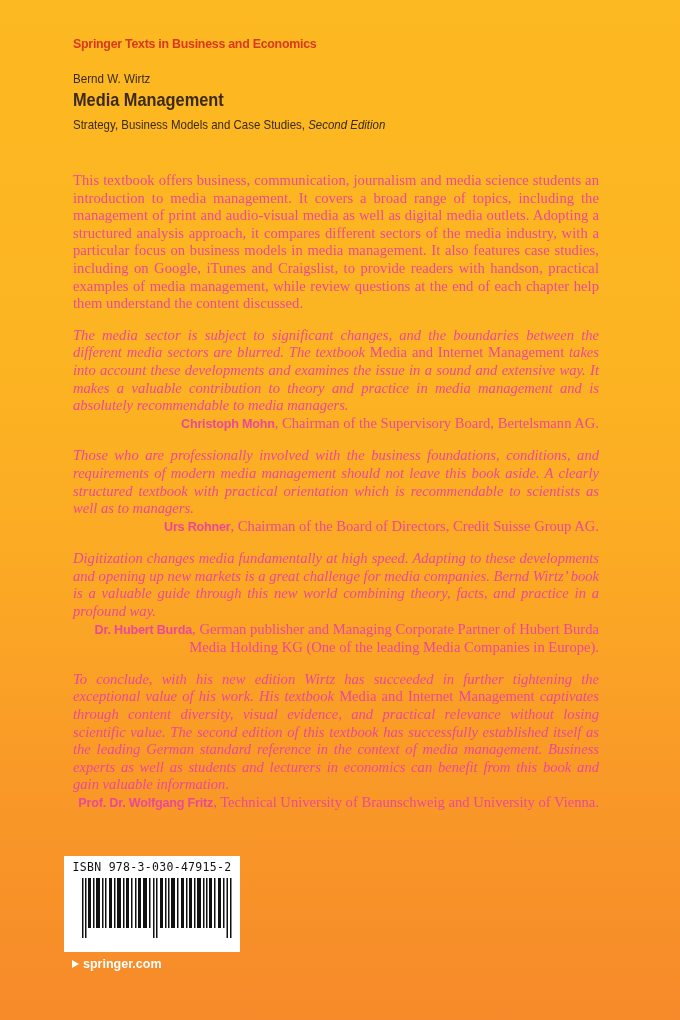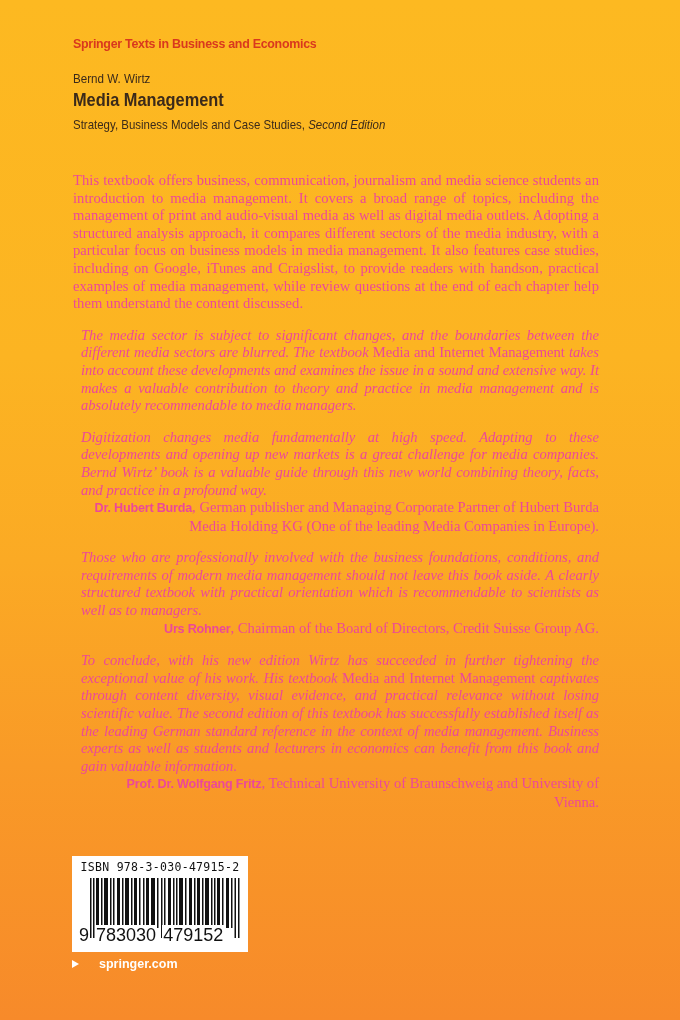--- a/index.html
+++ b/index.html
@@ -78,41 +78,41 @@
       font-size: 14.6px;
       line-height: 17.6px;
       color: #ec4899;
     }
     .para {
       margin: 0 0 6px 0;
       text-align: justify;
       letter-spacing: 0.05px;
     }
     .quote {
-      margin: 14px 0 0 8px;
+      margin: 14px 0 0 0;
     }
     .quote-text {
       font-style: italic;
       text-align: justify;
       margin: 0;
     }
     .quote-text .upright { font-style: normal; }
     .quote-attr {
       text-align: right;
       margin: 0;
     }
     .quote-attr .name {
       font-family: "Liberation Sans", sans-serif;
       font-weight: bold;
       font-size: 12.6px;
       letter-spacing: -0.2px;
     }
     .barcode-box {
       position: absolute;
-      left: 72px;
+      left: 64px;
       top: 856px;
       width: 176px;
       height: 96px;
       background: #ffffff;
     }
     .isbn-text {
       position: absolute;
       top: 4px;
       left: 0;
       width: 100%;
@@ -147,21 +147,21 @@
     .springer-link {
       position: absolute;
       left: 72px;
       top: 957px;
       font-family: "Liberation Sans", sans-serif;
       font-weight: bold;
       font-size: 12.5px;
       color: #ffffff;
       display: flex;
       align-items: center;
-      gap: 20px;
+      gap: 4px;
       text-decoration: none;
     }
     .arrow-icon {
       width: 0;
       height: 0;
       border-top: 4.5px solid transparent;
       border-bottom: 4.5px solid transparent;
       border-left: 7px solid #ffffff;
       display: inline-block;
     }
@@ -176,30 +176,31 @@
   <div class="subtitle">
     <span>Strategy, Business Models and Case Studies,</span>
     <span class="edition">Second Edition</span>
   </div>
 
   <div class="body">
     <p class="para">This textbook offers business, communication, journalism and media science students an introduction to media management. It covers a broad range of topics, including the management of print and audio-visual media as well as digital media outlets. Adopting a structured analysis approach, it compares different sectors of the media industry, with a particular focus on business models in media management. It also features case studies, including on Google, iTunes and Craigslist, to provide readers with handson, practical examples of media management, while review questions at the end of each chapter help them understand the content discussed.</p>
 
     <div class="quote">
       <p class="quote-text"><span>The media sector is subject to significant changes, and the boundaries between the different media sectors are blurred. The textbook </span><span class="upright">Media and Internet Management</span><span> takes into account these developments and examines the issue in a sound and extensive way. It makes a valuable contribution to theory and practice in media management and is absolutely recommendable to media managers.</span></p>
+      <p class="quote-attr"><span class="name">Christoph Mohn</span><span>, Chairman of the Supervisory Board, Bertelsmann AG.</span></p>
+    </div>
+
+    <div class="quote">
+      <p class="quote-text"><span>Those who are professionally involved with the business foundations, conditions, and requirements of modern media management should not leave this book aside. A clearly structured textbook with practical orientation which is recommendable to scientists as well as to managers.</span></p>
+      <p class="quote-attr"><span class="name">Urs Rohner</span><span>, Chairman of the Board of Directors, Credit Suisse Group AG.</span></p>
     </div>
 
     <div class="quote">
       <p class="quote-text"><span>Digitization changes media fundamentally at high speed. Adapting to these developments and opening up new markets is a great challenge for media companies. Bernd Wirtz’ book is a valuable guide through this new world combining theory, facts, and practice in a profound way.</span></p>
       <p class="quote-attr"><span class="name">Dr. Hubert Burda</span><span>, German publisher and Managing Corporate Partner of Hubert Burda Media Holding KG (One of the leading Media Companies in Europe).</span></p>
-    </div>
-
-    <div class="quote">
-      <p class="quote-text"><span>Those who are professionally involved with the business foundations, conditions, and requirements of modern media management should not leave this book aside. A clearly structured textbook with practical orientation which is recommendable to scientists as well as to managers.</span></p>
-      <p class="quote-attr"><span class="name">Urs Rohner</span><span>, Chairman of the Board of Directors, Credit Suisse Group AG.</span></p>
     </div>
 
     <div class="quote">
       <p class="quote-text"><span>To conclude, with his new edition Wirtz has succeeded in further tightening the exceptional value of his work. His textbook </span><span class="upright">Media and Internet Management</span><span> captivates through content diversity, visual evidence, and practical relevance without losing scientific value. The second edition of this textbook has successfully established itself as the leading German standard reference in the context of media management. Business experts as well as students and lecturers in economics can benefit from this book and gain valuable information.</span></p>
       <p class="quote-attr"><span class="name">Prof. Dr. Wolfgang Fritz</span><span>, Technical University of Braunschweig and University of Vienna.</span></p>
     </div>
   </div>
 </div>
 
 <div class="barcode-box">
@@ -238,19 +239,18 @@
       <rect x="121" y="0" width="1.5" height="50"></rect>
       <rect x="124" y="0" width="1.5" height="50"></rect>
       <rect x="127" y="0" width="3" height="50"></rect>
       <rect x="132" y="0" width="1.5" height="50"></rect>
       <rect x="136" y="0" width="3" height="50"></rect>
       <rect x="141" y="0" width="1.5" height="50"></rect>
       <rect x="144.5" y="0" width="1.5" height="60"></rect>
       <rect x="148" y="0" width="1.5" height="60"></rect>
     </g>
   </svg>
-  <div class="barcode-digits"><span>9</span>&nbsp;<span>783030</span>&nbsp;<span>479152</span></div>
 </div>
 
 <a class="springer-link">
   <span class="arrow-icon"></span>
   <span>springer.com</span>
 </a>
 
 </body></html>

